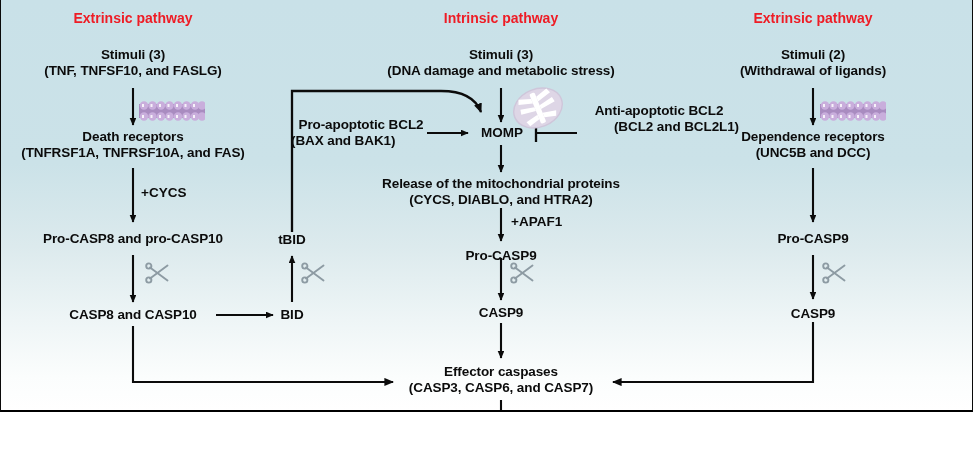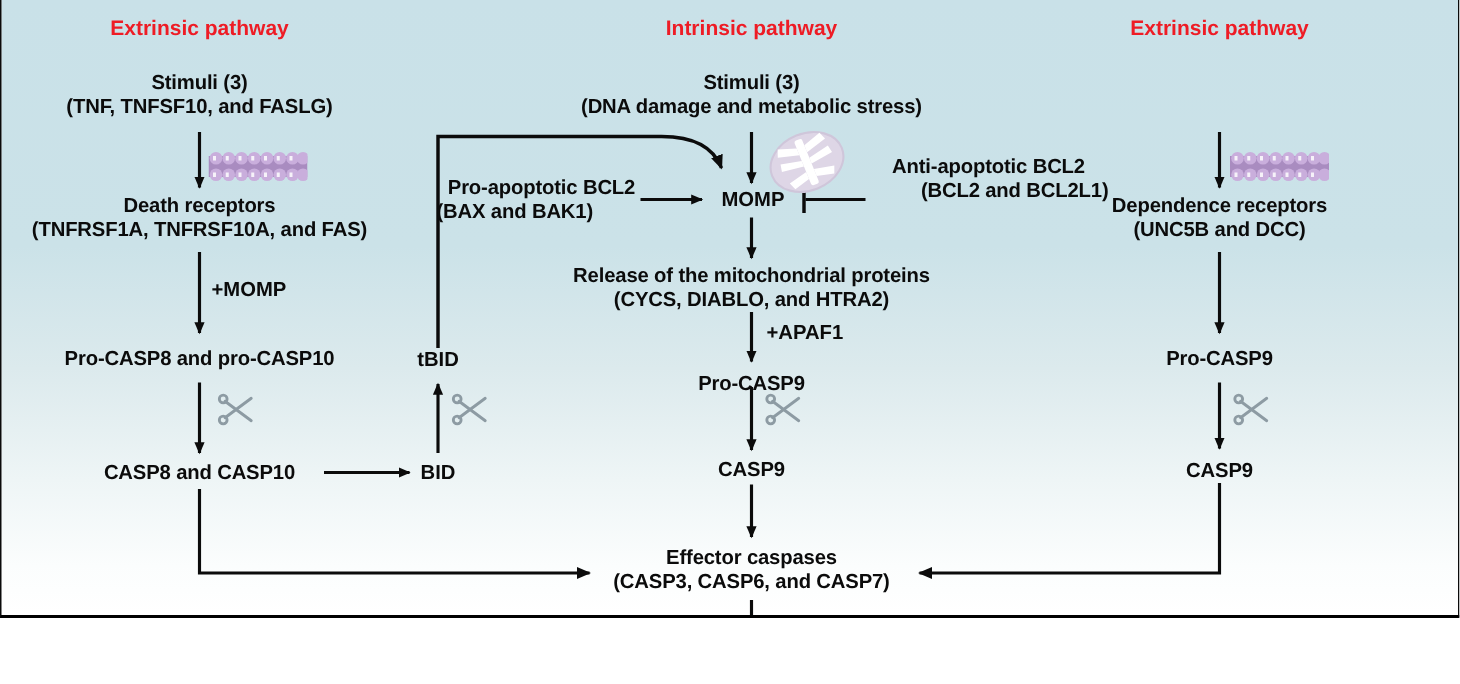--- a/index.html
+++ b/index.html
@@ -166,21 +166,21 @@
         <rect x="54" y="15" width="2" height="3"></rect>
       </g>
     </svg>
   </div>
 
   <div class="node" style="left:2px; top:129px; width:260px;">
     <span class="l2">Death receptors</span>
     <span class="l2">(TNFRSF1A, TNFRSF10A, and FAS)</span>
   </div>
 
-  <div class="edge-label" style="left:140px; top:185px;">+MOMP</div>
+  <div class="edge-label" style="left:140px; top:185px;">+CYCS</div>
 
   <div class="node" style="left:2px; top:231px; width:260px;text-align:center;">Pro-CASP8 and pro-CASP10</div>
 
   <div class="scissors" style="left:144px; top:262px;">
     <svg width="26" height="22" viewBox="0 0 26 22" xmlns="http://www.w3.org/2000/svg">
       <g stroke="#8d9ba3" stroke-width="1.9" fill="none" stroke-linecap="round">
         <line x1="3.5" y1="3.5" x2="21" y2="16.5"></line>
         <line x1="3.5" y1="18.5" x2="21" y2="5.5"></line>
         <circle cx="22.2" cy="18.0" r="2.6"></circle>
         <circle cx="22.2" cy="4.0" r="2.6"></circle>
@@ -252,20 +252,24 @@
         <line x1="3.5" y1="3.5" x2="21" y2="16.5"></line>
         <line x1="3.5" y1="18.5" x2="21" y2="5.5"></line>
         <circle cx="22.2" cy="18.0" r="2.6"></circle>
         <circle cx="22.2" cy="4.0" r="2.6"></circle>
       </g>
     </svg>
   </div>
 
   <div class="node" style="left:400px; top:305px; width:200px;">CASP9</div>
 
+  <div class="node" style="left:682px; top:47px; width:260px;">
+    <span class="l2">Stimuli (2)</span>
+    <span class="l2">(Withdrawal of ligands)</span>
+  </div>
 
   <div class="membrane" style="left:819px; top:100px;">
     <svg width="66" height="22" viewBox="0 0 66 22" xmlns="http://www.w3.org/2000/svg">
       <rect x="0" y="4" width="66" height="14" fill="#a98cc0"></rect>
       <g fill="#c9aedc">
         <circle cx="5" cy="5.5" r="4.2"></circle>
           <circle cx="13.5" cy="5.5" r="4.2"></circle>
         <circle cx="22" cy="5.5" r="4.2"></circle>
           <circle cx="30.5" cy="5.5" r="4.2"></circle>
         <circle cx="39" cy="5.5" r="4.2"></circle>

